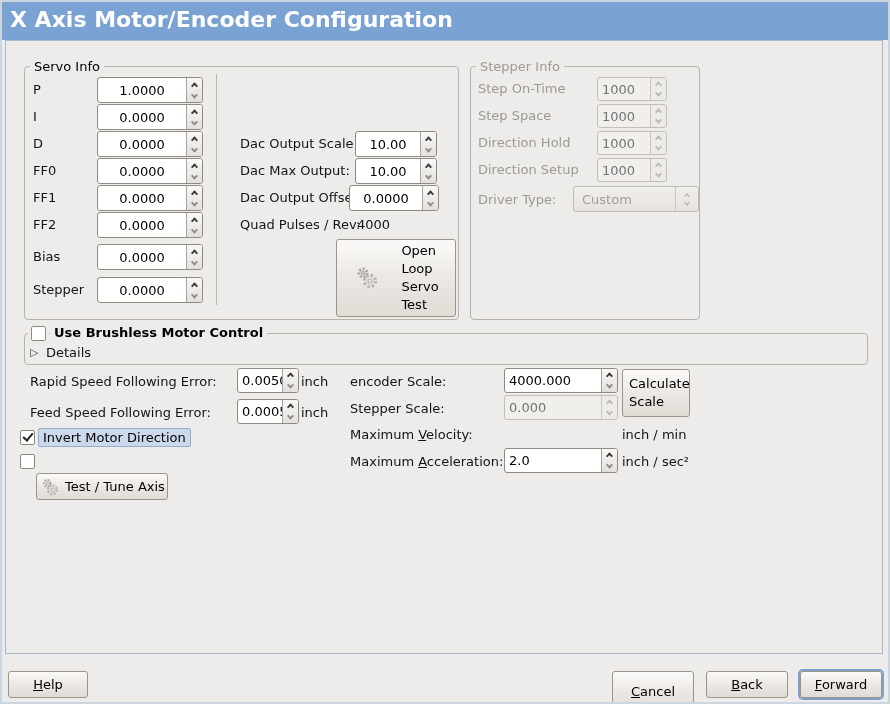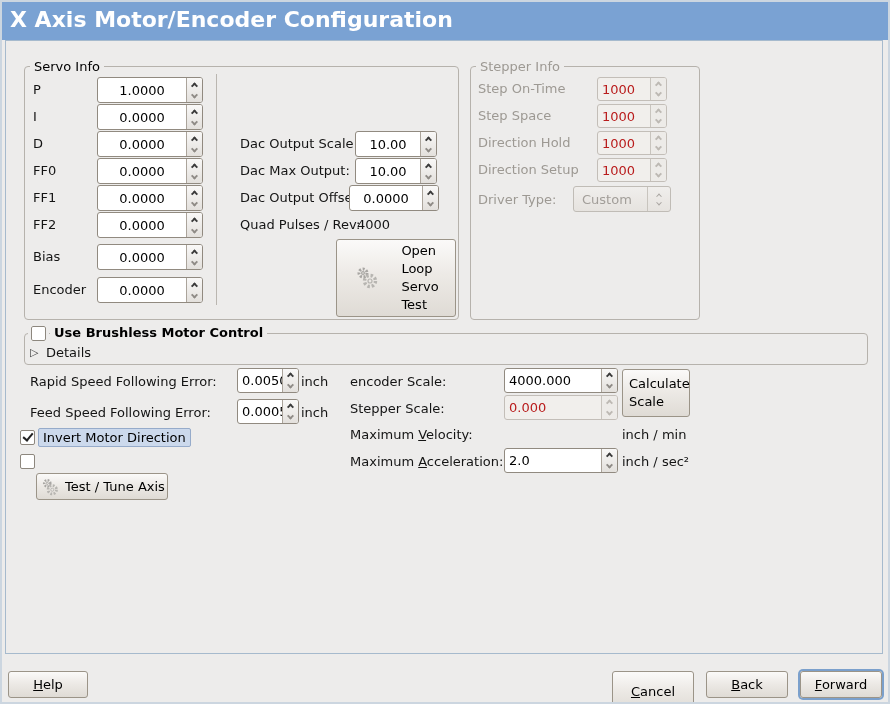--- a/index.html
+++ b/index.html
@@ -18,21 +18,21 @@
   
   .spin{position:absolute;display:flex;background:#ffffff;border:1px solid #918a80;border-radius:3px;box-sizing:border-box;overflow:hidden;}
   .sv{flex:1;font-size:13px;color:#000;padding:0 4px;display:flex;align-items:center;white-space:nowrap;overflow:hidden;}
   .sv.center{justify-content:center;}
   .sb{width:15px;display:flex;flex-direction:column;background:linear-gradient(#f9f8f7,#e3e0dc);border-left:1px solid #aba49b;}
   .ch{flex:1;display:flex;align-items:center;justify-content:center;}
   .ch::before{content:"";width:5px;height:5px;border:solid #3b3b3b;border-width:2px 2px 0 0;box-sizing:border-box;}
   .ch.up::before{transform:rotate(-45deg) translate(-1px,1px);}
   .ch.dn::before{transform:rotate(135deg) translate(-1px,1px);border-color:#8f8b86;}
   .spin.disabled{background:#f1efec;border-color:#c3beb8;}
-  .spin.disabled .sv{color:#b91c1c;}
+  .spin.disabled .sv{color:#737373;}
   .spin.disabled .sb{background:#edebe8;border-left-color:#c8c4be;}
   .spin.disabled .ch::before{border-color:#bdb9b3;}
   
   .combo{position:absolute;display:flex;align-items:center;background:linear-gradient(#f0eeec,#e6e3df);border:1px solid #c0bcb6;border-radius:3px;box-sizing:border-box;}
   .combo .cv{flex:1;font-size:13px;color:#a29e99;padding-left:8px;}
   .combo .carr{width:22px;align-self:stretch;display:flex;flex-direction:column;justify-content:center;border-left:1px solid #c8c4be;}
   .combo .ch{flex:0 0 9px;}
   .combo .ch::before{width:4px;height:4px;border-width:1.5px 1.5px 0 0;border-color:#a8a4a0;}
   
   .btn{position:absolute;display:flex;align-items:center;justify-content:center;
@@ -61,21 +61,21 @@
   <span class="legend" style="left:30px;top:59px;">Servo Info</span>
   <div class="vsep" style="left:216px;top:74px;height:231px;"></div>
 
   <span class="lbl" style="left:33px;top:82px;">P</span>
   <span class="lbl" style="left:33px;top:109px;">I</span>
   <span class="lbl" style="left:33px;top:136px;">D</span>
   <span class="lbl" style="left:33px;top:163px;">FF0</span>
   <span class="lbl" style="left:33px;top:190px;">FF1</span>
   <span class="lbl" style="left:33px;top:217px;">FF2</span>
   <span class="lbl" style="left:33px;top:249px;">Bias</span>
-  <span class="lbl" style="left:33px;top:282px;">Encoder</span>
+  <span class="lbl" style="left:33px;top:282px;">Stepper</span>
 
   <div class="spin" style="left:97px;top:77px;width:106px;height:26px;">
     <span class="sv center">1.0000</span>
     <span class="sb">
         <i class="ch up"></i>
         <i class="ch dn"></i>
       </span>
   </div>
   <div class="spin" style="left:97px;top:104px;width:106px;height:26px;">
     <span class="sv center">0.0000</span>
@@ -203,21 +203,21 @@
       </span>
   </div>
   <div class="spin disabled" style="left:597px;top:158px;width:70px;height:24px;">
     <span class="sv">1000</span>
     <span class="sb">
         <i class="ch up"></i>
         <i class="ch dn"></i>
       </span>
   </div>
 
-  <div class="combo" style="left:573px;top:186px;width:98px;height:26px;">
+  <div class="combo" style="left:573px;top:186px;width:126px;height:26px;">
     <span class="cv">Custom</span>
     <span class="carr">
         <i class="ch up"></i>
         <i class="ch dn"></i>
       </span>
   </div>
 
   <div class="gframe" style="left:24px;top:333px;width:842px;height:30px;"></div>
   <span class="cb" style="left:31px;top:326px;background:#edeceb;outline:3px solid #edeceb;background:#fff;"></span>
   <span class="legend bold" style="left:50px;top:325px;">Use Brushless Motor Control</span>

